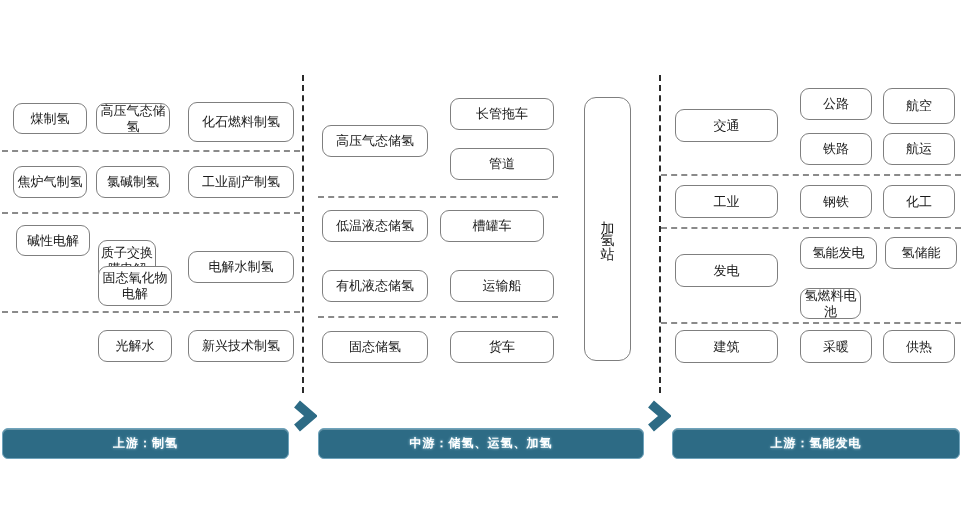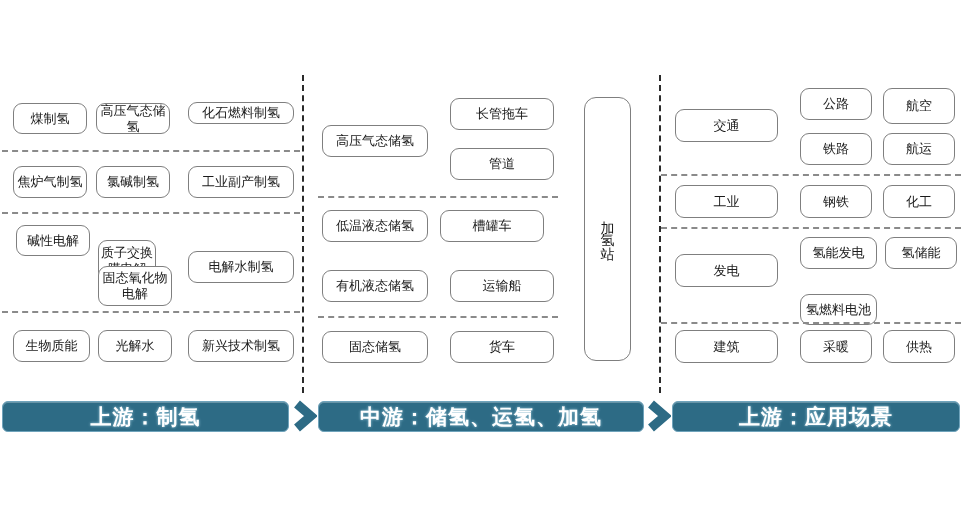--- a/index.html
+++ b/index.html
@@ -46,61 +46,61 @@
   }
   .banner {
     position:absolute;
     box-sizing:border-box;
     height:31px;
     background:#2d6b85;
     border:1px solid #6fa3bb;
     border-radius:6px;
     color:#ffffff;
     font-weight:bold;
-    font-size:21px;
+    font-size:12px;
     letter-spacing:1px;
     display:flex;
     align-items:center;
     justify-content:center;
     text-shadow:0 0 3px rgba(180,222,238,0.85);
     box-shadow:inset 0 1px 0 rgba(255,255,255,0.28);
+    margin-top:27px;
   }
   .chevron {
     position:absolute;
     width:26px; height:32px;
   }
 </style>
 </head>
 <body>
 
 <div class="canvas">
 
   <div class="vdiv" style="left:302px; top:75px; height:318px"></div>
   <div class="vdiv" style="left:659px; top:75px; height:318px"></div>
 
   <div class="box" style="left:13px;  top:103px; width:74px;  height:31px">煤制氢</div>
   <div class="box" style="left:96px;  top:103px; width:74px;  height:31px">高压气态储氢</div>
-  <div class="box" style="left:188px; top:102px; width:106px; height:22px">化石燃料制氢</div>
+  <div class="box" style="left:188px; top:102px; width:106px; height:40px">化石燃料制氢</div>
 
   <div class="hsep" style="left:2px; top:150px; width:298px"></div>
 
   <div class="box" style="left:96px;  top:166px; width:74px;  height:32px">氯碱制氢</div>
   <div class="box" style="left:13px;  top:166px; width:74px;  height:32px">焦炉气制氢</div>
   <div class="box" style="left:188px; top:166px; width:106px; height:32px">工业副产制氢</div>
 
   <div class="hsep" style="left:2px; top:212px; width:298px"></div>
 
   <div class="box" style="left:16px;  top:225px; width:74px;  height:31px">碱性电解</div>
   <div class="box" style="left:98px;  top:240px; width:58px;  height:41px">质子交换膜电解</div>
   <div class="box" style="left:98px;  top:266px; width:74px;  height:40px">固态氧化物电解</div>
   <div class="box" style="left:188px; top:251px; width:106px; height:32px">电解水制氢</div>
 
   <div class="hsep" style="left:2px; top:311px; width:298px"></div>
 
-  <div class="box" style="left:13px;  top:330px; width:77px;  height:32px">生物质能</div>
   <div class="box" style="left:98px;  top:330px; width:74px;  height:32px">光解水</div>
   <div class="box" style="left:188px; top:330px; width:106px; height:32px">新兴技术制氢</div>
 
   <div class="box" style="left:322px; top:125px; width:106px; height:32px">高压气态储氢</div>
   <div class="box" style="left:450px; top:98px;  width:104px; height:32px">长管拖车</div>
   <div class="box" style="left:450px; top:148px; width:104px; height:32px">管道</div>
 
   <div class="hsep" style="left:318px; top:196px; width:240px"></div>
 
   <div class="box" style="left:322px; top:210px; width:106px; height:32px">低温液态储氢</div>
@@ -127,35 +127,35 @@
 
   <div class="box" style="left:675px; top:185px; width:103px; height:33px">工业</div>
   <div class="box" style="left:800px; top:185px; width:72px;  height:33px">钢铁</div>
   <div class="box" style="left:883px; top:185px; width:72px;  height:33px">化工</div>
 
   <div class="hsep" style="left:661px; top:227px; width:300px"></div>
 
   <div class="box" style="left:675px; top:254px; width:103px; height:33px">发电</div>
   <div class="box" style="left:800px; top:237px; width:77px;  height:32px">氢能发电</div>
   <div class="box" style="left:885px; top:237px; width:72px;  height:32px">氢储能</div>
-  <div class="box" style="left:800px; top:294px; width:77px;  height:31px">氢燃料电池</div>
+  <div class="box" style="left:800px; top:288px; width:61px;  height:31px">氢燃料电池</div>
 
   <div class="hsep" style="left:661px; top:322px; width:300px"></div>
 
   <div class="box" style="left:675px; top:330px; width:103px; height:33px">建筑</div>
   <div class="box" style="left:800px; top:330px; width:72px;  height:33px">采暖</div>
   <div class="box" style="left:883px; top:330px; width:72px;  height:33px">供热</div>
 
   <div class="banner" style="left:2px;   top:401px; width:287px">上游：制氢</div>
 
   <svg class="chevron" style="left:291px; top:400px" viewBox="0 0 26 32">
     <path d="M6 4 L20 16 L6 28" fill="none" stroke="#2d6b85" stroke-width="9" stroke-linejoin="miter"></path>
   </svg>
 
   <div class="banner" style="left:318px; top:401px; width:326px">中游：储氢、运氢、加氢</div>
 
   <svg class="chevron" style="left:645px; top:400px" viewBox="0 0 26 32">
     <path d="M6 4 L20 16 L6 28" fill="none" stroke="#2d6b85" stroke-width="9" stroke-linejoin="miter"></path>
   </svg>
 
-  <div class="banner" style="left:672px; top:401px; width:288px">上游：应用场景</div>
+  <div class="banner" style="left:672px; top:401px; width:288px">上游：氢能发电</div>
 
 </div>
 
 </body></html>

